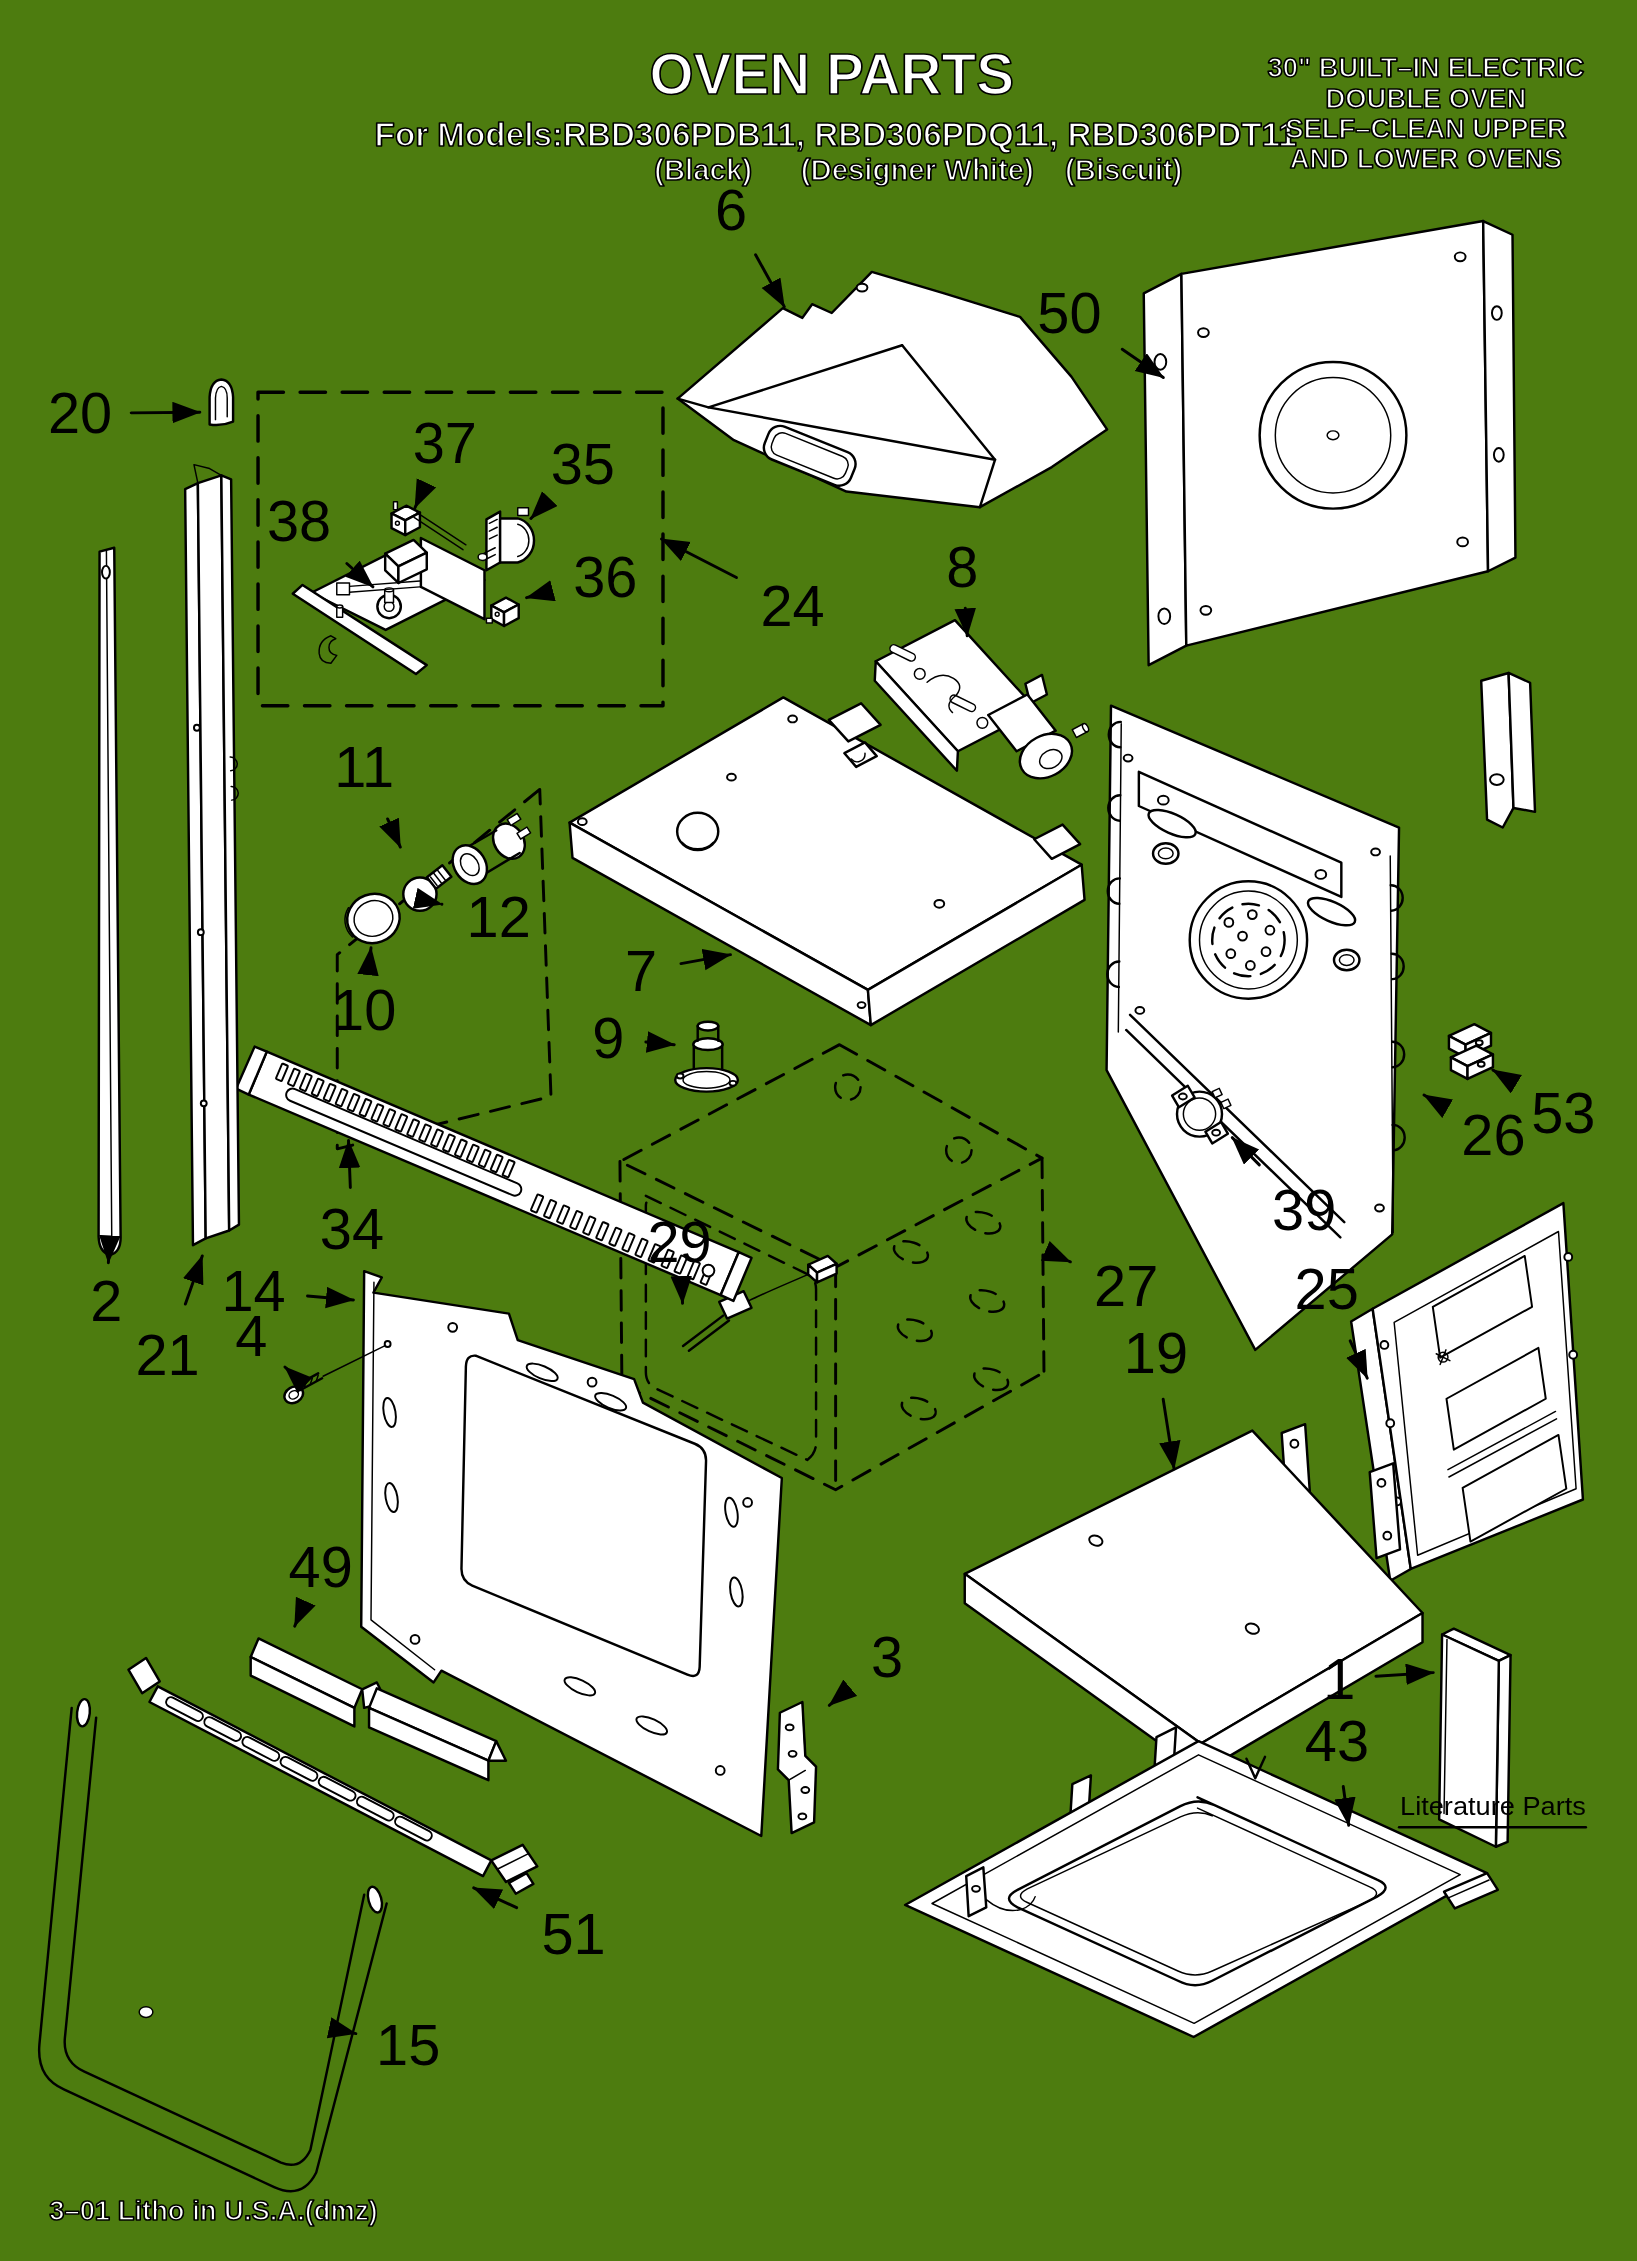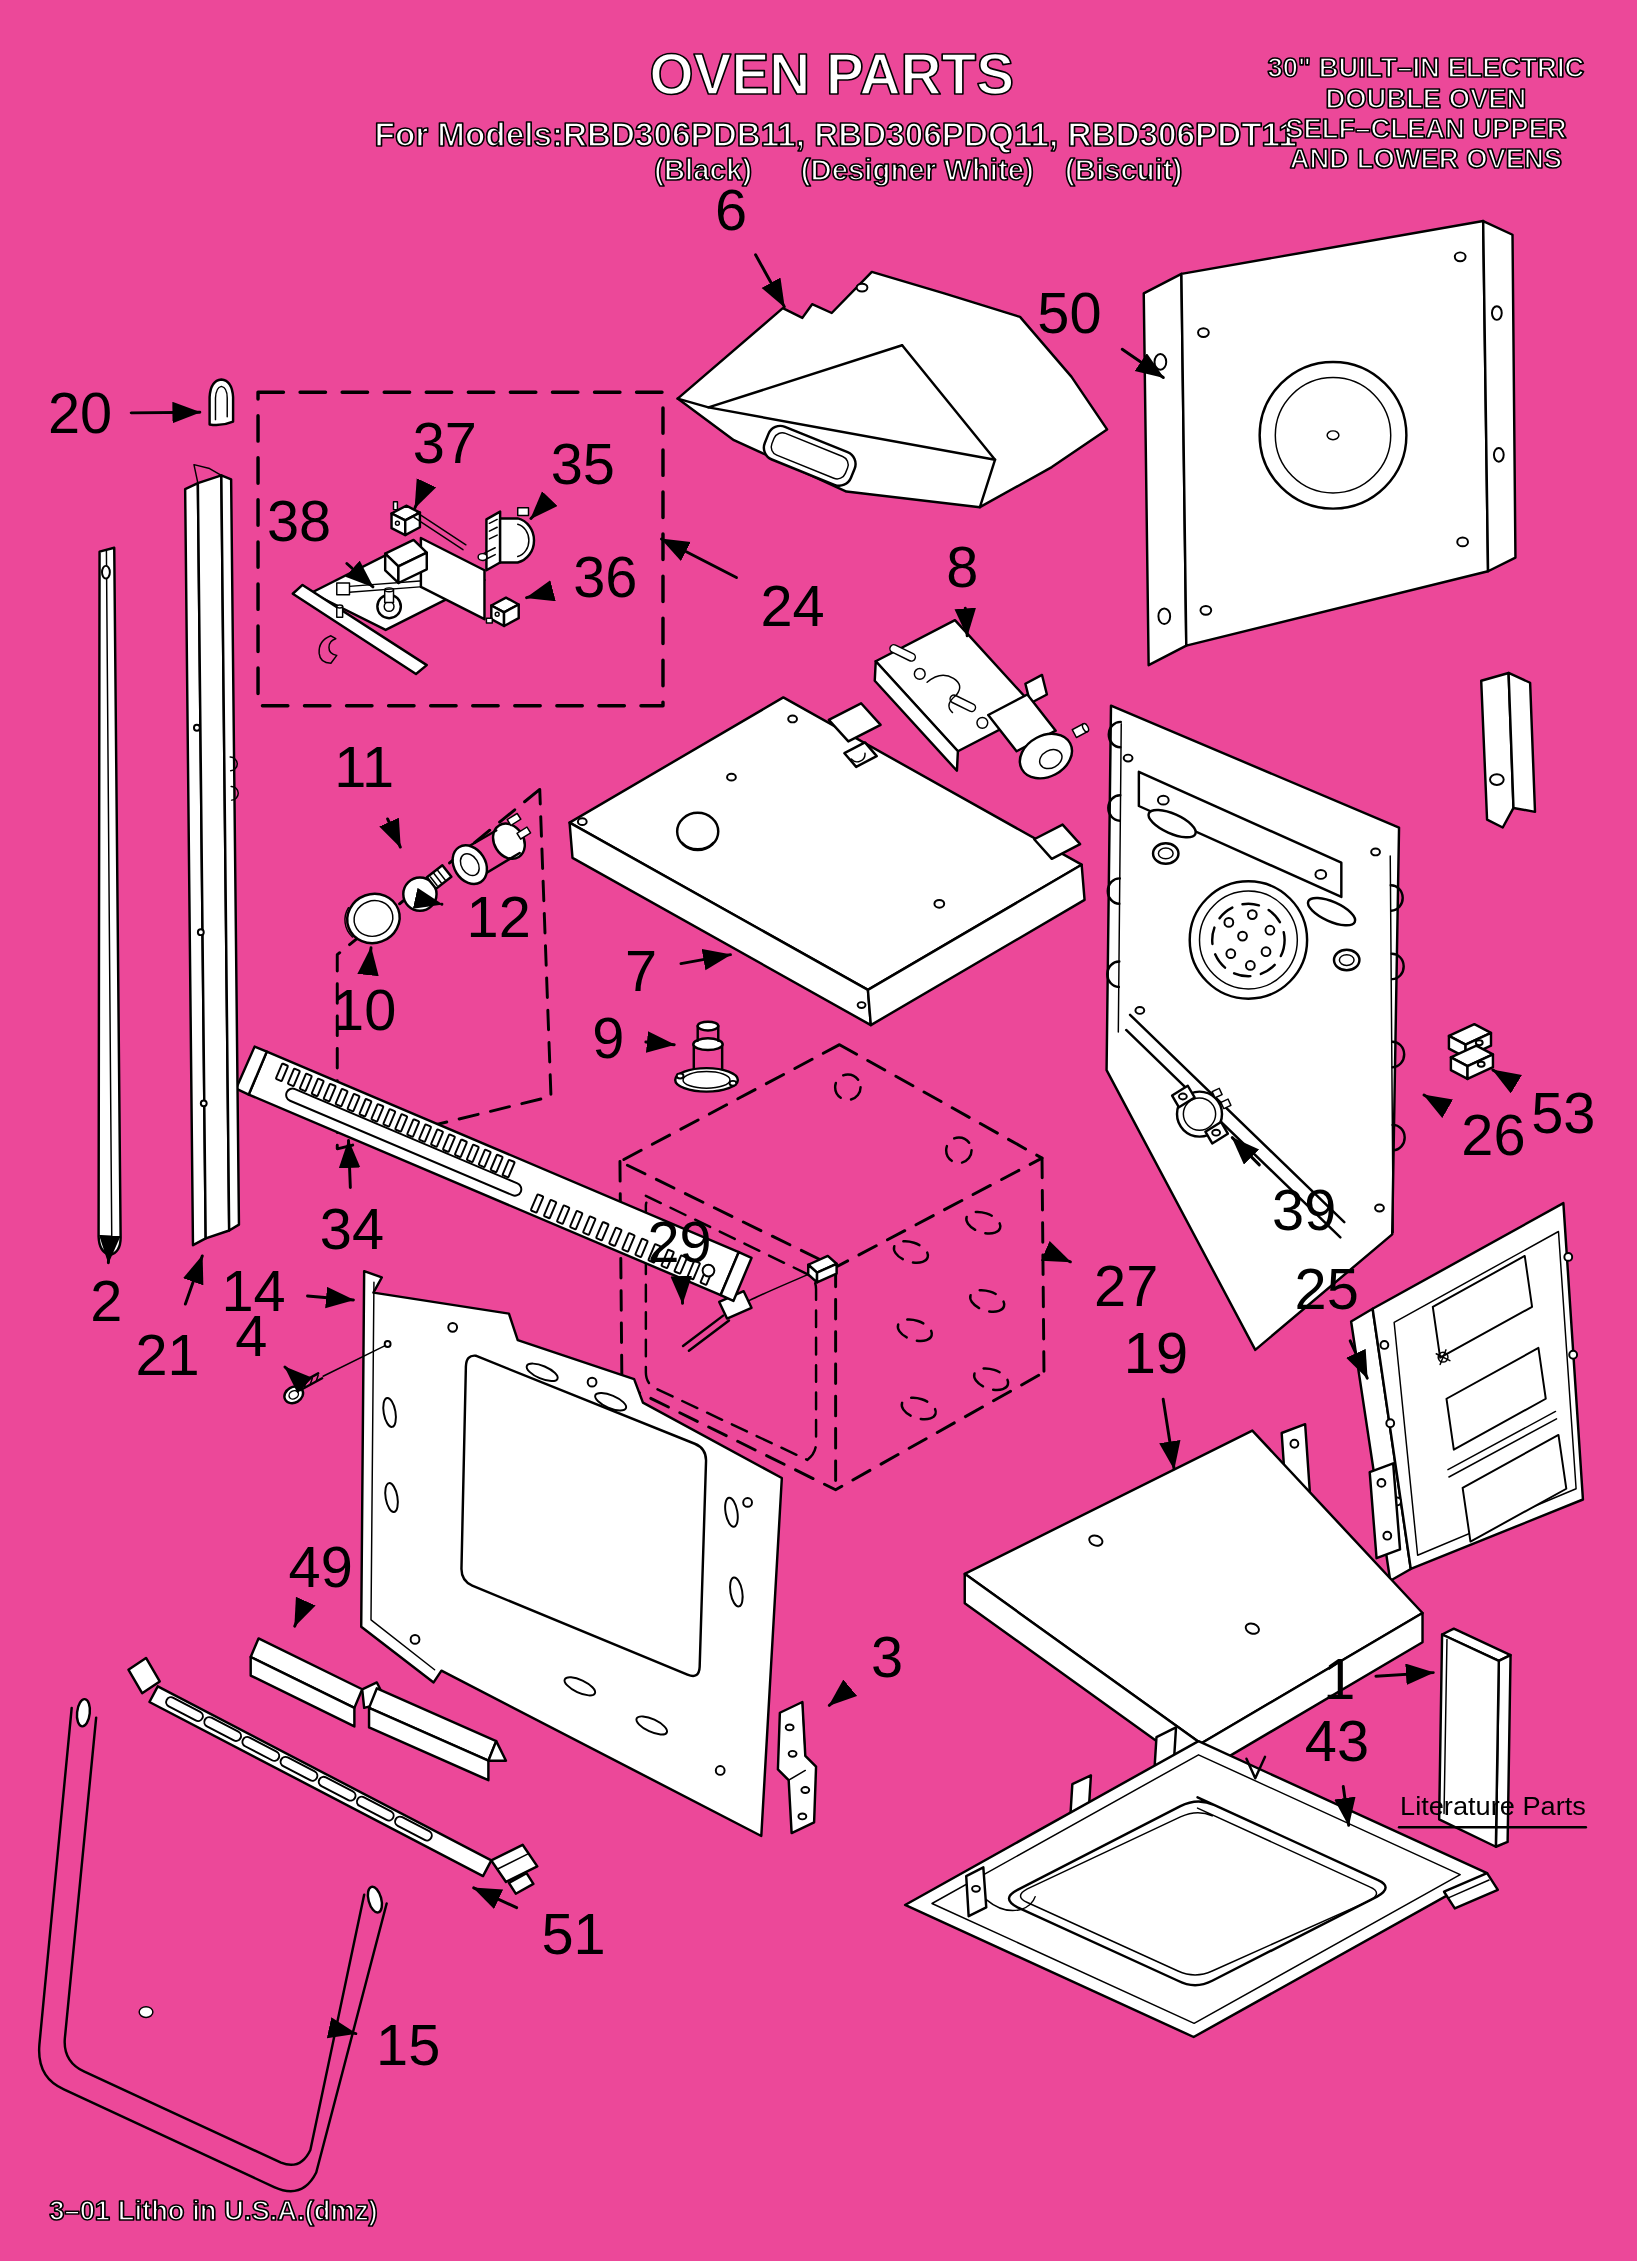--- a/index.html
+++ b/index.html
@@ -1,16 +1,16 @@
 <!DOCTYPE html>
 <html style="font-size:7.8px"><head>
 <meta charset="utf-8">
 <style>
   html,body{margin:0;padding:0;background:#fff;}
-  .page{position:relative;width:1638px;height:2261px;background:#ec4899;overflow:hidden;}
+  .page{position:relative;width:1638px;height:2261px;background:#4d7c0f;overflow:hidden;}
   svg{position:absolute;left:0;top:0;}
   svg *{stroke-linecap:round;stroke-linejoin:round;}
   .s{fill:none;stroke:#000;stroke-width:5;}
   .w{fill:#fff;stroke:#000;stroke-width:5;}
   .t{fill:none;stroke:#000;stroke-width:3;}
   .tw{fill:#fff;stroke:#000;stroke-width:3;}
   .d1{stroke-dasharray:52 34;stroke-width:7;}
   .d2{stroke-dasharray:40 26;stroke-width:6;}
   .d3{stroke-dasharray:34 22;stroke-width:5;}
   .hole{fill:#fff;stroke:#000;stroke-width:4;}

